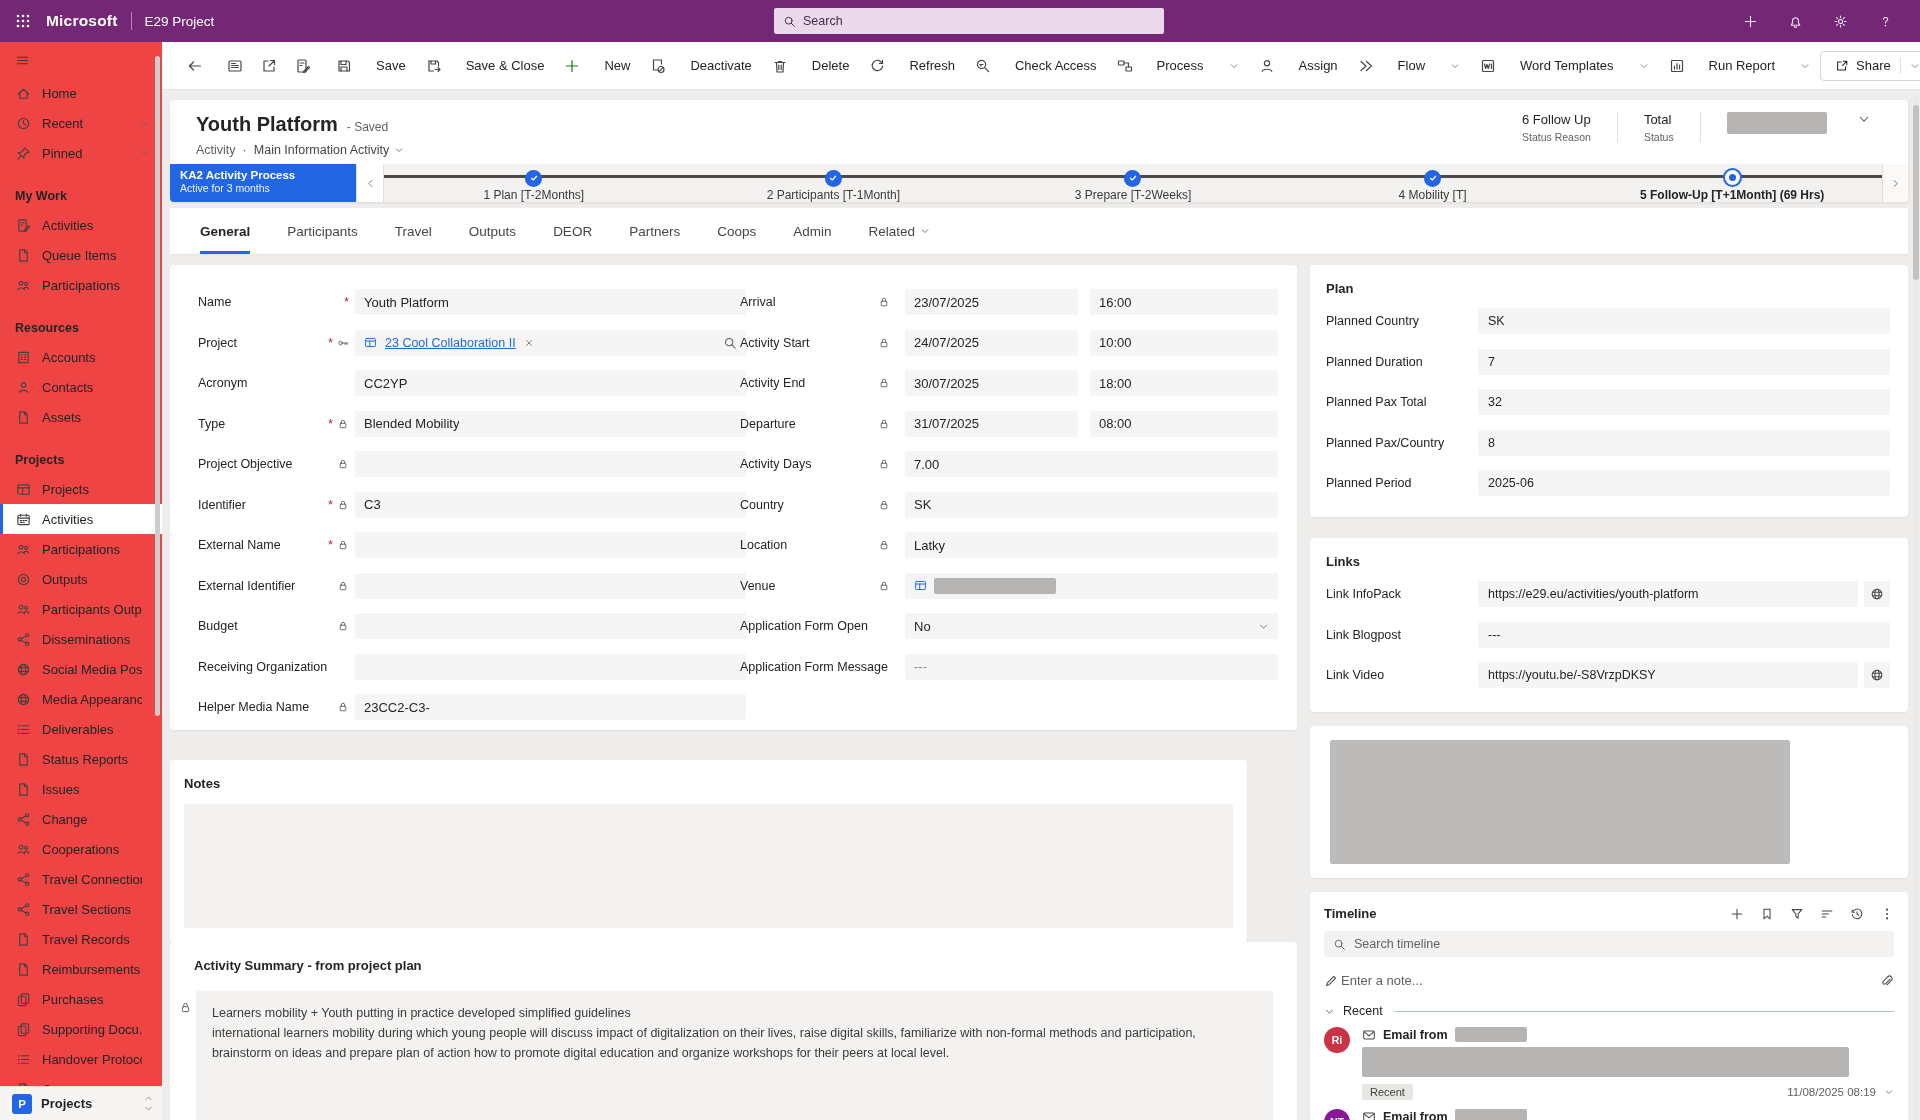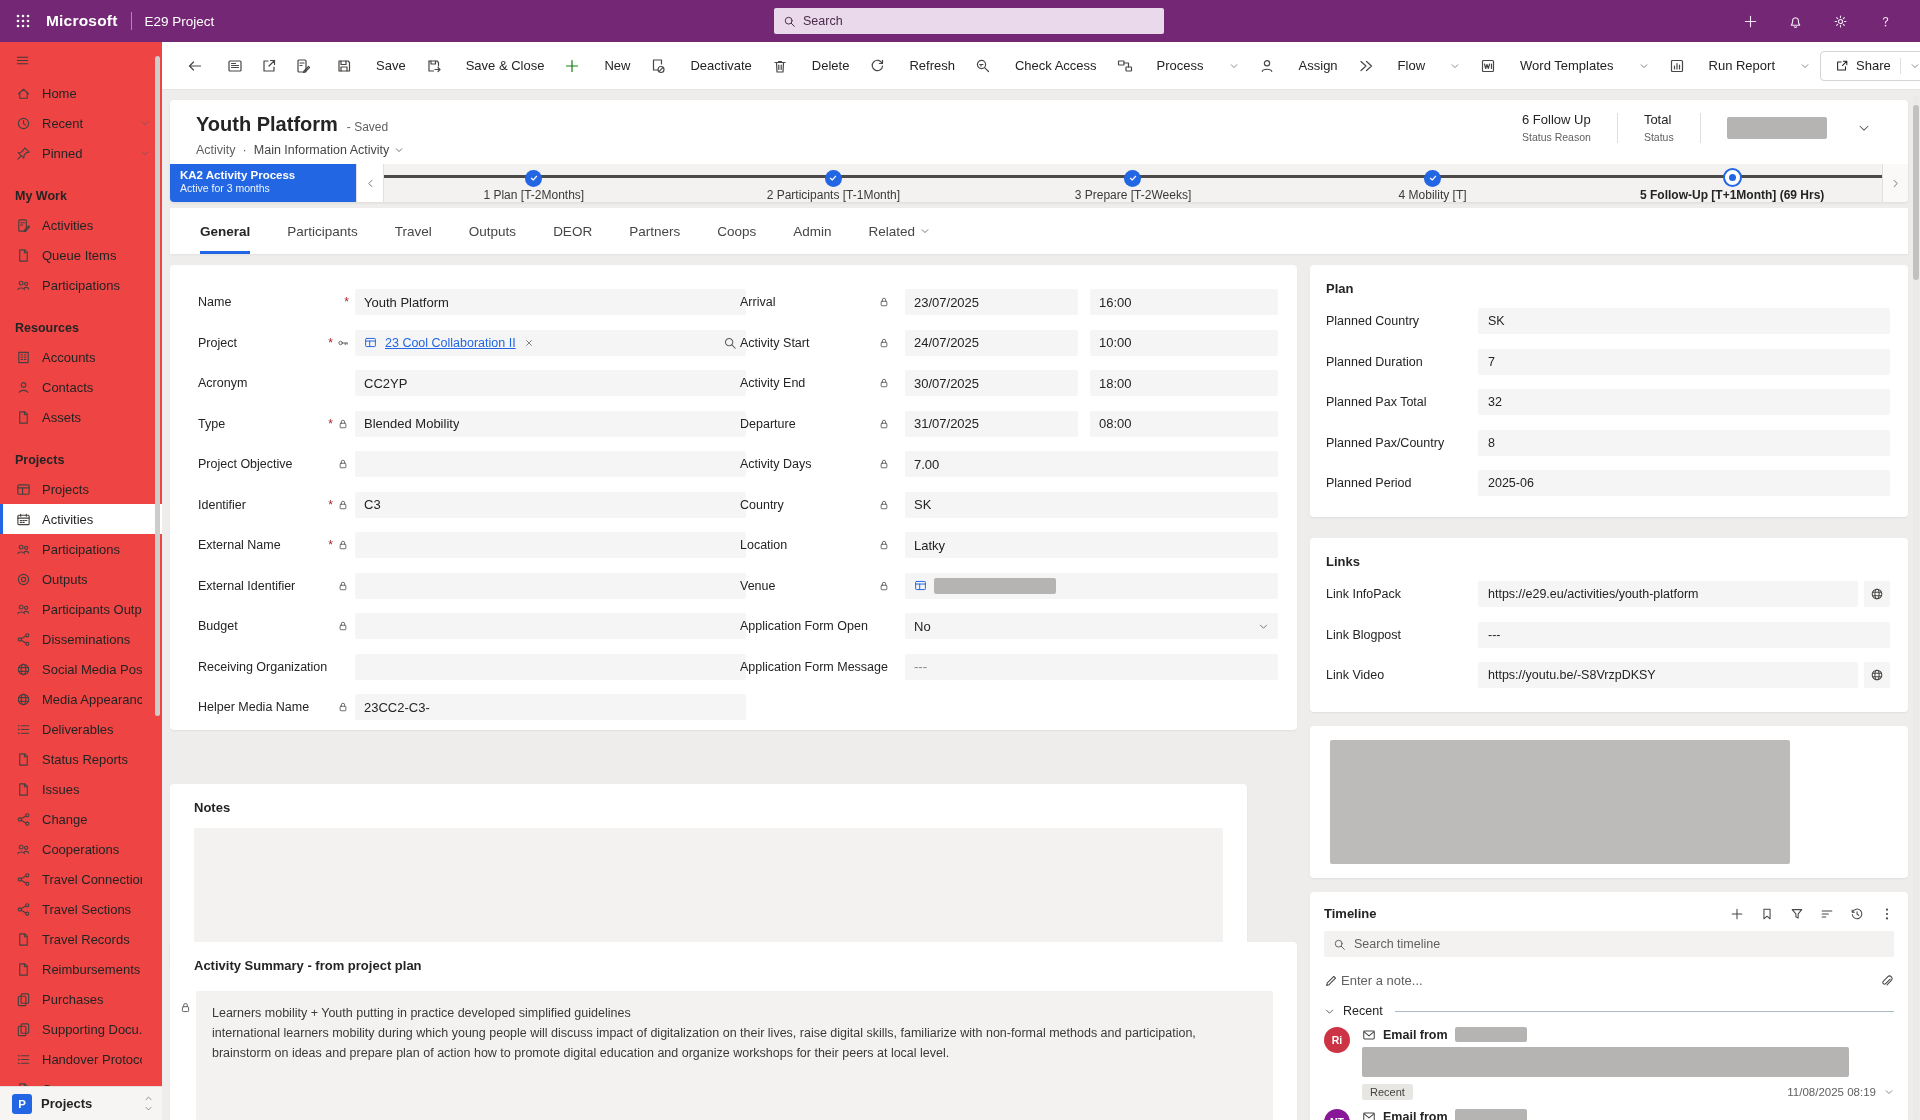--- a/index.html
+++ b/index.html
@@ -41,21 +41,21 @@
   .csep{width:1px;height:22px;background:#e1dfdd;margin:0 3px}
   .sharebtn{margin-left:auto;margin-right:6px;display:flex;align-items:center;gap:7px;height:30px;padding:0 14px;border:1px solid #d6d4d2;border-radius:4px;font-size:13px;cursor:pointer}
   .sharebtn .shdiv{width:1px;height:16px;background:#e1dfdd;margin:0 2px}
   
   .hdrcard{position:absolute;left:170px;top:100px;width:1738px;height:102px;background:#fff;border-radius:4px;box-shadow:0 1px 3px rgba(0,0,0,.08)}
   .hd-title-row{position:absolute;left:26px;top:13px;display:flex;align-items:baseline;gap:9px}
   .hd-title{font-size:20px;font-weight:bold}
   .hd-saved{font-size:12px;color:#616161}
   .hd-sub{position:absolute;left:26px;top:43px;display:flex;align-items:center;gap:7px;font-size:12.5px;color:#616161}
   .hd-form{color:#484644;display:flex;align-items:center;gap:5px;cursor:pointer}
-  .hdrstats{position:absolute;left:1352px;top:12px;display:flex;align-items:center;gap:26px}
+  .hdrstats{position:absolute;left:1352px;top:12px;display:flex;gap:26px}
   .stat{display:flex;flex-direction:column;align-items:flex-start}
   .stat .sv{font-size:13px;color:#242424;white-space:nowrap}
   .stat .sl{font-size:10.5px;color:#616161;margin-top:4px}
   .stat-div{width:1px;height:30px;background:#e1dfdd}
   .ownerbox{width:100px;height:22px;background:#b6b4b2;border-radius:2px}
   .hd-collapse{color:#616161;cursor:pointer;margin-left:4px}
   
   .bpf{position:absolute;left:0;bottom:0;width:1738px;height:38px;background:#f3f2f1;display:flex;border-radius:0 0 4px 4px;overflow:hidden}
   .bpf-chip{width:186px;background:#2266e3;color:#fff;padding:5px 10px;flex:none;cursor:pointer}
   .bpf-chip .bn{font-size:11.5px;font-weight:bold;white-space:nowrap}
@@ -97,21 +97,21 @@
   .lklink{font-size:12.5px;color:#2266e3;text-decoration:underline;cursor:pointer;white-space:nowrap}
   .lkx{color:#605e5c;cursor:pointer}
   .fsearch{position:absolute;right:9px;color:#605e5c;cursor:pointer}
   .fdate{width:173px;height:26px;background:#f5f5f5;border-radius:2px;display:flex;align-items:center;padding:0 9px;margin-right:12px;font-size:13px;cursor:text}
   .ftime{flex:1;height:26px;background:#f5f5f5;border-radius:2px;display:flex;align-items:center;padding:0 9px;font-size:13px;cursor:text}
   .fwide{flex:1;height:26px;background:#f5f5f5;border-radius:2px;display:flex;align-items:center;padding:0 9px;position:relative;cursor:pointer;gap:7px}
   .ddchev{position:absolute;right:9px;color:#605e5c}
   .redact{display:inline-block;width:122px;height:16px;background:#b6b4b2;border-radius:2px}
   .vicon{color:#2266e3}
   
-  .notescard{left:170px;top:784px;width:1077px;height:183px;padding:16px 24px}
+  .notescard{left:170px;top:760px;width:1077px;height:183px;padding:16px 14px}
   .notesarea{margin-top:13px;height:124px;background:#f3f2f1;border-radius:2px;cursor:text}
   .sumcard{left:170px;top:942px;width:1127px;height:240px;padding:16px 24px}
   .sumlock{position:absolute;left:9px;top:59px;color:#605e5c}
   .sumarea{position:absolute;left:26px;top:49px;right:24px;height:160px;background:#f3f2f1;border-radius:2px;padding:13px 16px;font-size:12.5px;line-height:1.58;color:#3b3a39;white-space:pre-line}
   
   .plancard{left:1310px;top:265px;width:598px;height:252px;padding:16px 18px 0 16px}
   .linkscard{left:1310px;top:538px;width:598px;height:174px;padding:16px 18px 0 16px}
   .prow{display:flex;align-items:center;height:40.5px}
   .prows{margin-top:5px}
   .plabel{width:152px;font-size:12.5px;color:#242424;padding-right:6px}

